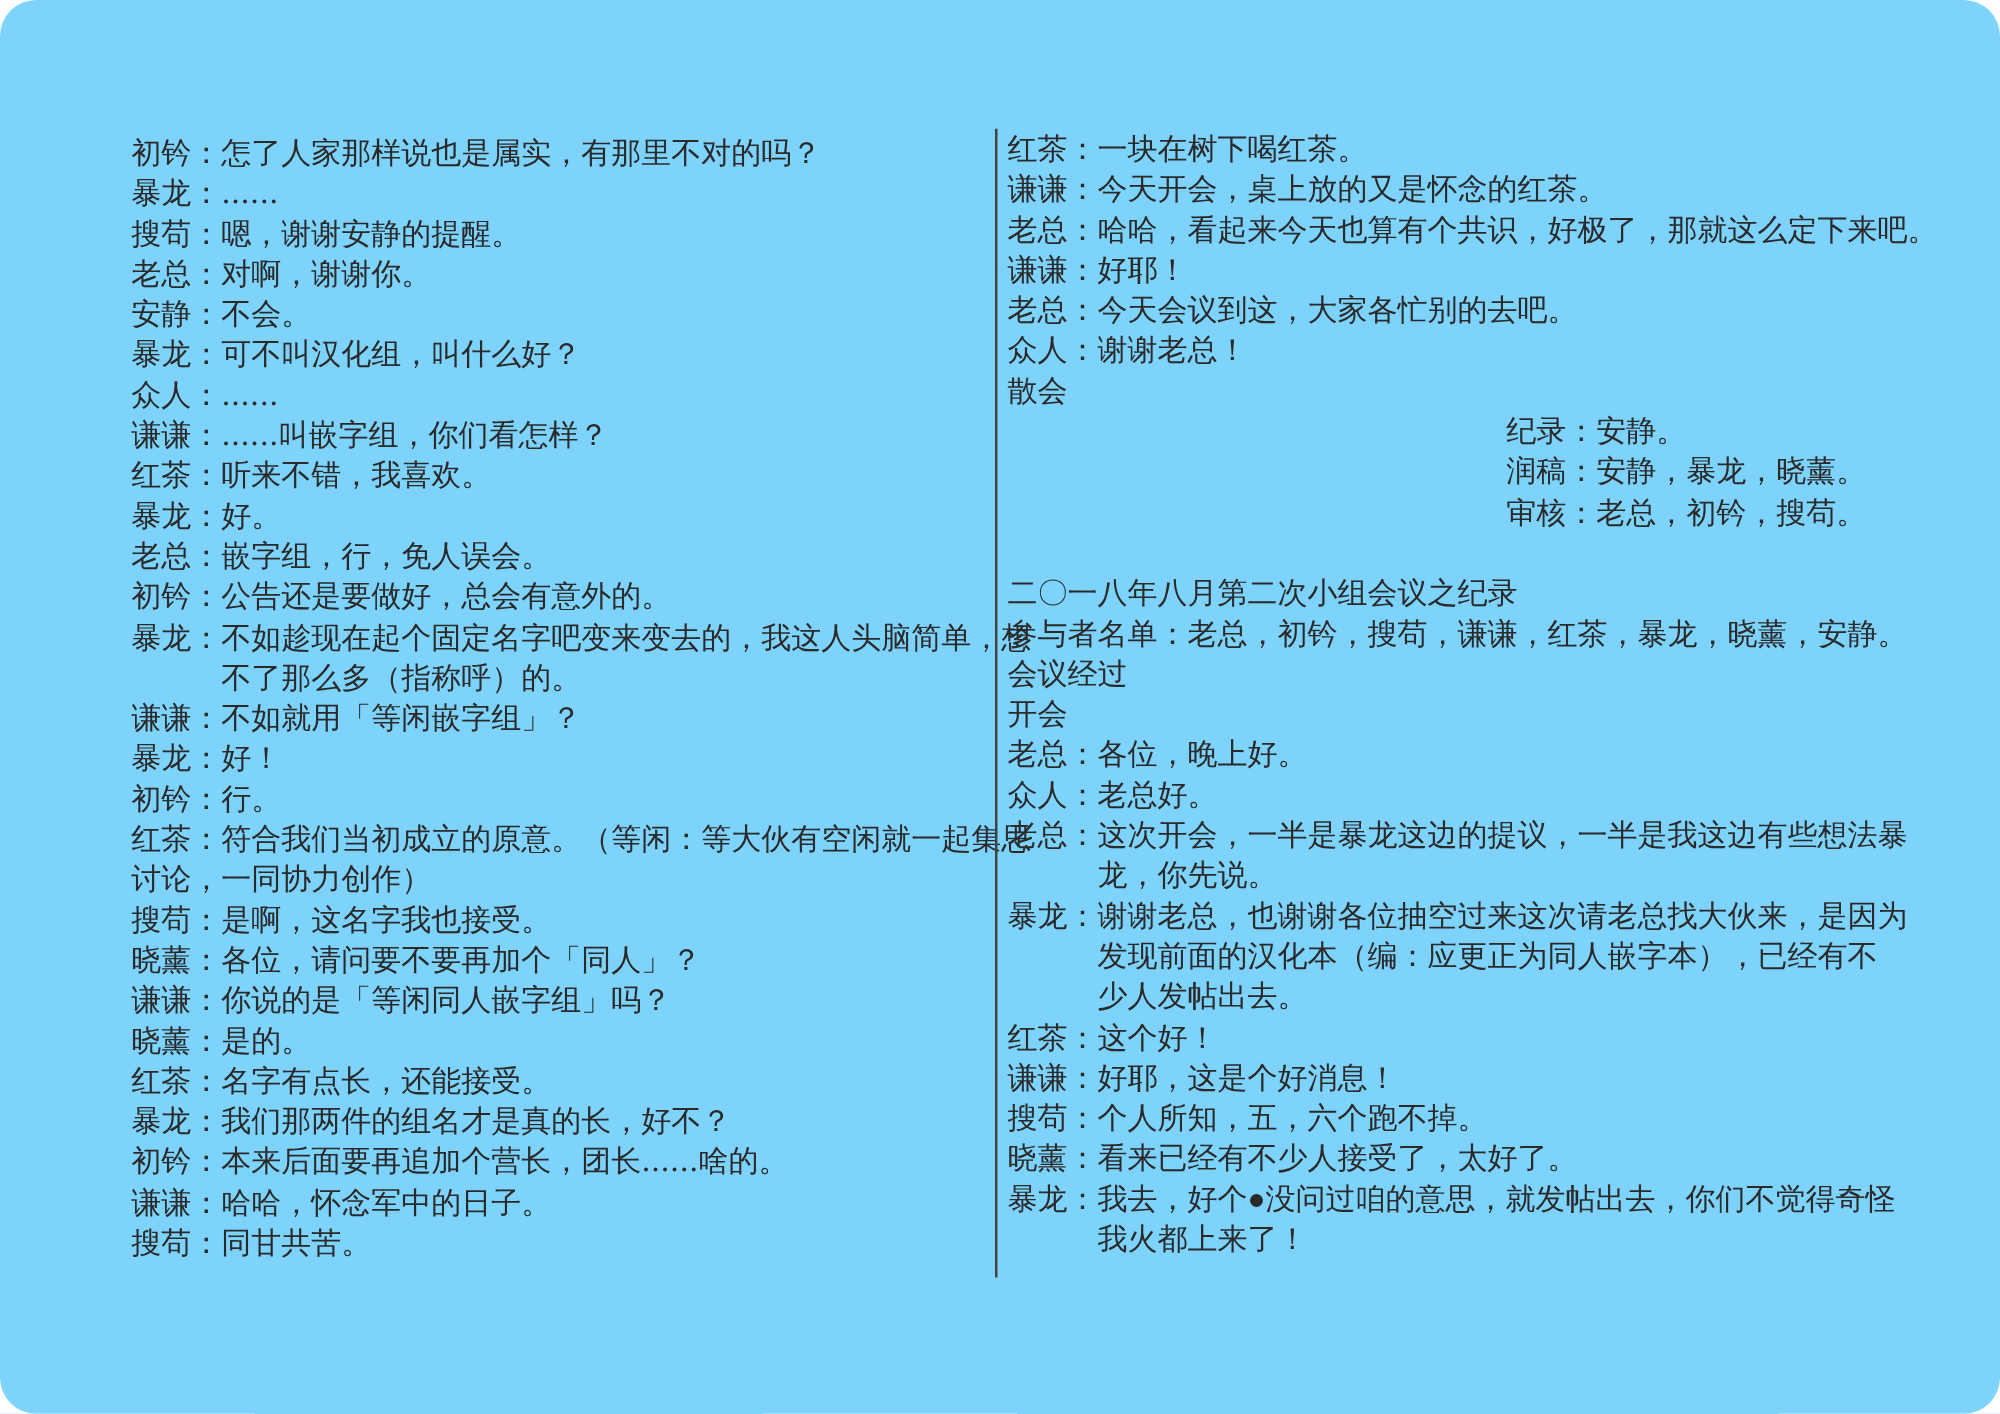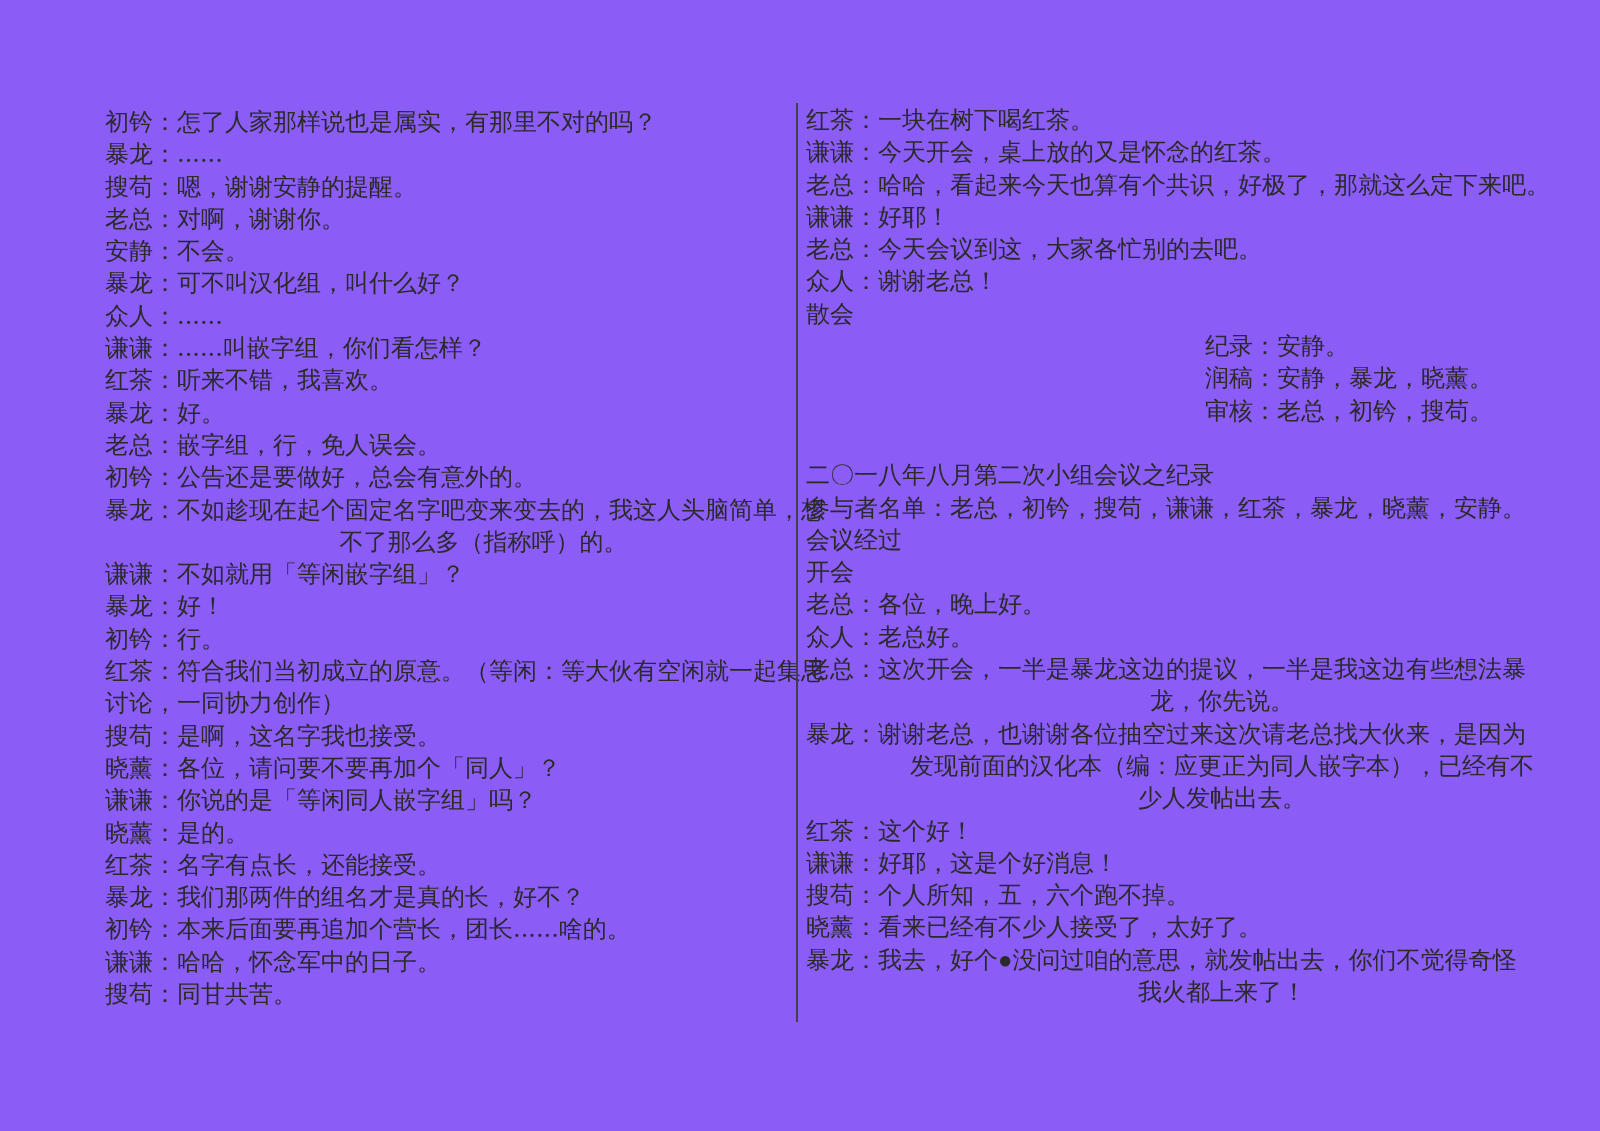--- a/index.html
+++ b/index.html
@@ -19,29 +19,29 @@
   .col {
     position: absolute;
     top: 106px;
     line-height: 32.3px;
     white-space: pre;
     letter-spacing: 0;
   }
   .col-left  { left: 105px; width: 685px; }
   .col-right { left: 806px; width: 760px; font-family: Liberation Mono, monospace; }
   .line { min-height: 32.3px; }
-  .line.hang { padding-left: 72px; text-align: center; }
+  .line.hang { padding-left: 72px; }
   .line.blank { }
   .divider {
     position: absolute;
     left: 796px; top: 103px;
     width: 2px; height: 919px;
     background: #424242;
   }
 </style>
 </head>
 <body>
 
-<div class="page" style="background: #8b5cf6; color: rgb(42, 42, 42);">
+<div class="page" style="background: #7dd3fc; color: rgb(42, 42, 42); border-radius: 29px;">
   <div class="col col-left"><div class="line">初钤：怎了人家那样说也是属实，有那里不对的吗？</div><div class="line">暴龙：......</div><div class="line">搜苟：嗯，谢谢安静的提醒。</div><div class="line">老总：对啊，谢谢你。</div><div class="line">安静：不会。</div><div class="line">暴龙：可不叫汉化组，叫什么好？</div><div class="line">众人：......</div><div class="line">谦谦：......叫嵌字组，你们看怎样？</div><div class="line">红茶：听来不错，我喜欢。</div><div class="line">暴龙：好。</div><div class="line">老总：嵌字组，行，免人误会。</div><div class="line">初钤：公告还是要做好，总会有意外的。</div><div class="line">暴龙：不如趁现在起个固定名字吧变来变去的，我这人头脑简单，想</div><div class="line hang">不了那么多（指称呼）的。</div><div class="line">谦谦：不如就用「等闲嵌字组」？</div><div class="line">暴龙：好！</div><div class="line">初钤：行。</div><div class="line">红茶：符合我们当初成立的原意。（等闲：等大伙有空闲就一起集思</div><div class="line">讨论，一同协力创作）</div><div class="line">搜苟：是啊，这名字我也接受。</div><div class="line">晓薰：各位，请问要不要再加个「同人」？</div><div class="line">谦谦：你说的是「等闲同人嵌字组」吗？</div><div class="line">晓薰：是的。</div><div class="line">红茶：名字有点长，还能接受。</div><div class="line">暴龙：我们那两件的组名才是真的长，好不？</div><div class="line">初钤：本来后面要再追加个营长，团长......啥的。</div><div class="line">谦谦：哈哈，怀念军中的日子。</div><div class="line">搜苟：同甘共苦。</div></div>
   <div class="divider" style="background: rgb(66, 66, 66);"></div>
   <div class="col col-right"><div class="line">红茶：一块在树下喝红茶。</div><div class="line">谦谦：今天开会，桌上放的又是怀念的红茶。</div><div class="line">老总：哈哈，看起来今天也算有个共识，好极了，那就这么定下来吧。</div><div class="line">谦谦：好耶！</div><div class="line">老总：今天会议到这，大家各忙别的去吧。</div><div class="line">众人：谢谢老总！</div><div class="line">散会</div><div class="line" style="padding-left: 399px;">纪录：安静。</div><div class="line" style="padding-left: 399px;">润稿：安静，暴龙，晓薰。</div><div class="line" style="padding-left: 399px;">审核：老总，初钤，搜苟。</div><div class="line blank">&nbsp;</div><div class="line">二〇一八年八月第二次小组会议之纪录</div><div class="line">参与者名单：老总，初钤，搜苟，谦谦，红茶，暴龙，晓薰，安静。</div><div class="line">会议经过</div><div class="line">开会</div><div class="line">老总：各位，晚上好。</div><div class="line">众人：老总好。</div><div class="line">老总：这次开会，一半是暴龙这边的提议，一半是我这边有些想法暴</div><div class="line hang">龙，你先说。</div><div class="line">暴龙：谢谢老总，也谢谢各位抽空过来这次请老总找大伙来，是因为</div><div class="line hang">发现前面的汉化本（编：应更正为同人嵌字本），已经有不</div><div class="line hang">少人发帖出去。</div><div class="line">红茶：这个好！</div><div class="line">谦谦：好耶，这是个好消息！</div><div class="line">搜苟：个人所知，五，六个跑不掉。</div><div class="line">晓薰：看来已经有不少人接受了，太好了。</div><div class="line">暴龙：我去，好个●没问过咱的意思，就发帖出去，你们不觉得奇怪</div><div class="line hang">我火都上来了！</div></div>
 </div>
 
 </body></html>

